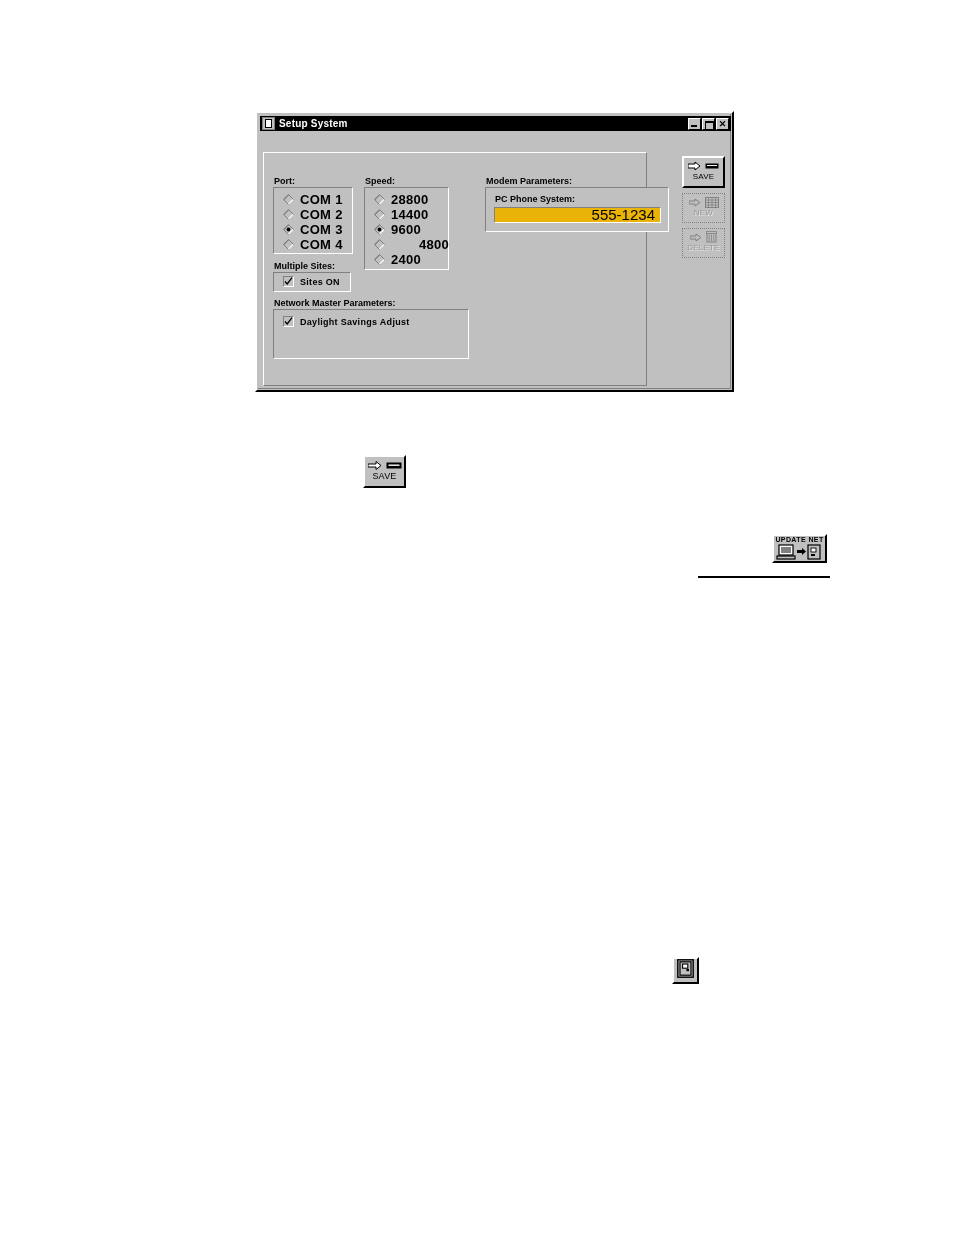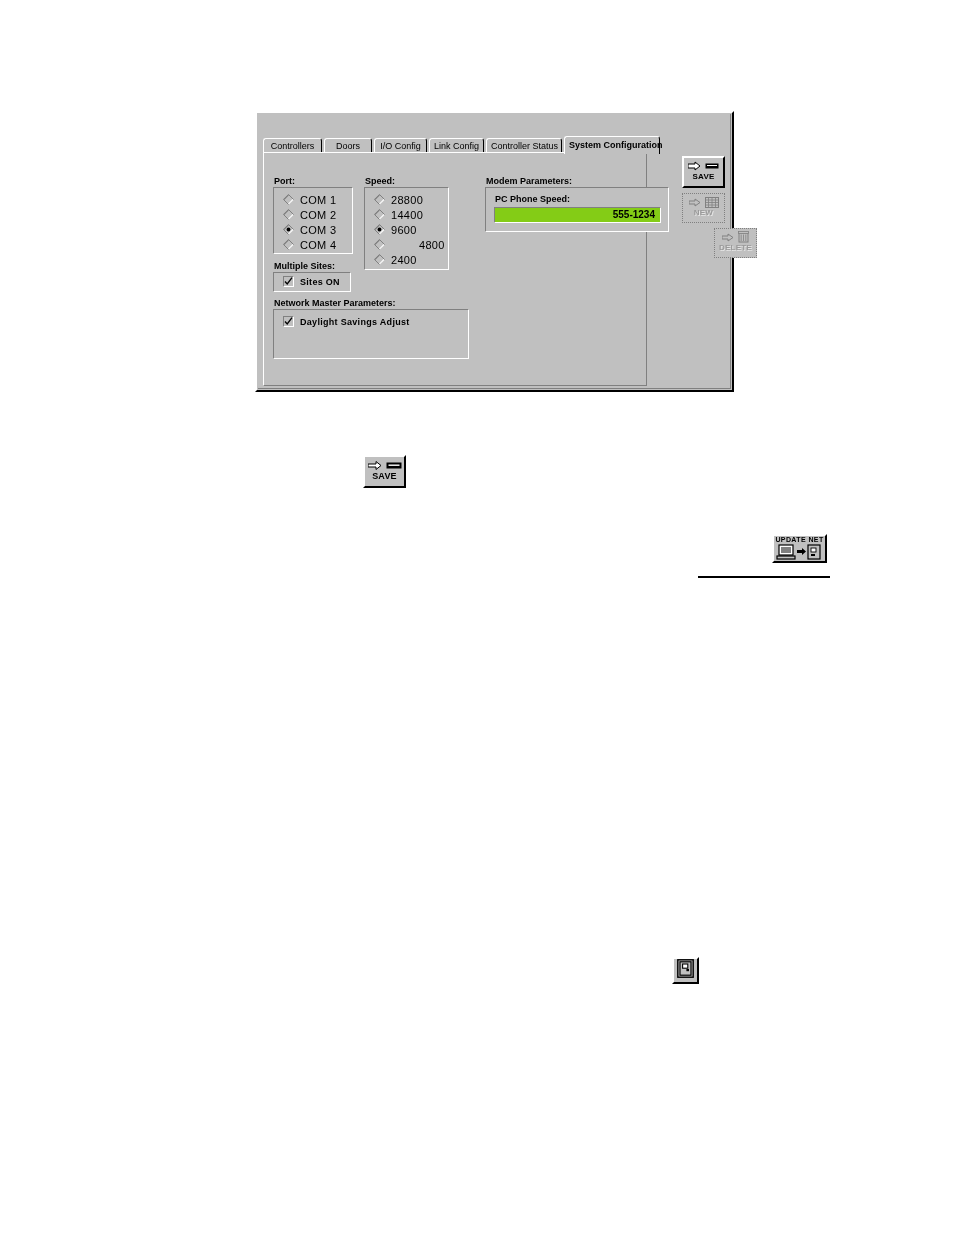--- a/index.html
+++ b/index.html
@@ -199,22 +199,22 @@
     white-space: nowrap;
   }
   .diamond {
     width: 11px; height: 11px;
     position: relative;
     flex: 0 0 auto;
     margin-right: 6px;
   }
   .diamond svg { display:block; }
   .radio-label {
-    font-size: 11px;
-    font-weight: normal;
+    font-size: 13px;
+    font-weight: bold;
     color: #000000;
     letter-spacing: 0.3px;
   }
 
   
   .check-row {
     position: absolute;
     display: flex;
     align-items: center;
     height: 13px;
@@ -236,28 +236,28 @@
   .check-label {
     font-size: 9px;
     font-weight: bold;
     color: #000000;
     letter-spacing: 0.3px;
   }
 
   
   .textfield {
     position: absolute;
-    background: #84cc16;
+    background: #eab308;
     border-top: 1px solid #808080;
     border-left: 1px solid #808080;
     border-right: 1px solid #ffffff;
     border-bottom: 1px solid #ffffff;
     box-sizing: border-box;
-    font-size: 10px;
-    font-weight: bold;
+    font-size: 15px;
+    font-weight: normal;
     color: #000000;
     text-align: right;
     line-height: 14px;
     padding: 0 5px 0 2px;
     overflow: hidden;
   }
   .field-label {
     position: absolute;
     font-size: 9px;
     font-weight: bold;
@@ -287,21 +287,21 @@
   .tool-icon-row {
     display: flex;
     align-items: center;
     justify-content: center;
     gap: 3px;
     margin-top: 2px;
     height: 12px;
   }
   .tool-label {
     font-size: 8px;
-    font-weight: bold;
+    font-weight: normal;
     color: #000000;
     line-height: 9px;
     letter-spacing: 0.2px;
   }
   .tool-label.disabled {
     color: #9a9a9a;
     text-shadow: 1px 1px 0 #e4e4e4;
   }
 
   
@@ -376,29 +376,32 @@
   }
 </style>
 </head>
 <body>
 
 <div id="page">
 
   <div id="dialog">
     <div id="dialog-inner">
 
-
-      <div class="tabstrip">
-        <div class="tab" style="left:0px;width:59px;">Controllers</div>
-        <div class="tab" style="left:61px;width:48px;">Doors</div>
-        <div class="tab" style="left:111px;width:53px;">I/O Config</div>
-        <div class="tab" style="left:166px;width:55px;">Link Config</div>
-        <div class="tab" style="left:223px;width:76px;">Controller Status</div>
-        <div class="tab selected" style="left:301px;width:96px;">System Configuration</div>
+      <div class="titlebar">
+        <div class="title-sysicon"></div>
+        <div class="titlebar-text">Setup System</div>
+        <div class="title-buttons">
+          <div class="title-btn tb-min"></div>
+          <div class="title-btn tb-max"></div>
+          <div class="title-btn">
+            <span class="tb-close-glyph">✕</span>
+          </div>
+        </div>
       </div>
+
 
       <div class="content-panel">
 
         <div class="grp-label" style="left:10px; top:23px;">Port:</div>
         <div class="grp-box" style="left:9px; top:34px; width:80px; height:67px;"></div>
 
         <div class="radio-row" style="left:19px; top:40px;">
           <span class="diamond">
             <svg width="11" height="11" viewBox="0 0 11 11">
               <polygon points="5.5,0.5 10.5,5.5 5.5,10.5 0.5,5.5" fill="#c0c0c0" stroke="#808080" stroke-width="1"></polygon>
@@ -497,21 +500,21 @@
               <polygon points="5.5,0.5 10.5,5.5 5.5,10.5 0.5,5.5" fill="#c0c0c0" stroke="#808080" stroke-width="1"></polygon>
               <polyline points="0.9,5.5 5.5,0.9" fill="none" stroke="#808080" stroke-width="1.2"></polyline>
               <polyline points="5.5,10.1 10.1,5.5" fill="none" stroke="#ffffff" stroke-width="1.2"></polyline>
             </svg>
           </span>
           <span class="radio-label">2400</span>
         </div>
 
         <div class="grp-label" style="left:222px; top:23px;">Modem Parameters:</div>
         <div class="grp-box" style="left:221px; top:34px; width:184px; height:45px;"></div>
-        <div class="field-label" style="left:231px; top:41px;">PC Phone Speed:</div>
+        <div class="field-label" style="left:231px; top:41px;">PC Phone System:</div>
         <div class="textfield" style="left:230px; top:54px; width:167px; height:16px;" title="">555-1234</div>
 
         <div class="grp-label" style="left:10px; top:108px;">Multiple Sites:</div>
         <div class="grp-box" style="left:9px; top:119px; width:78px; height:20px;"></div>
         <div class="check-row" style="left:19px; top:122px;">
           <span class="checkbox">
             <svg width="9" height="9" viewBox="0 0 9 9">
               <polyline points="1,4.5 3.2,7 8,0.6" fill="none" stroke="#000000" stroke-width="1.3"></polyline>
             </svg>
           </span>
@@ -557,21 +560,21 @@
               <line x1="0.5" y1="8" x2="13.5" y2="8"></line>
               <line x1="3.5" y1="0.5" x2="3.5" y2="10.5"></line>
               <line x1="7" y1="0.5" x2="7" y2="10.5"></line>
               <line x1="10.5" y1="0.5" x2="10.5" y2="10.5"></line>
             </g>
           </svg>
         </span>
         <span class="tool-label disabled">NEW</span>
       </div>
 
-      <div class="tool-btn flat" style="left:424px; top:114px; width:43px; height:30px;margin-left:32px;">
+      <div class="tool-btn flat" style="left:424px; top:114px; width:43px; height:30px;">
         <span class="tool-icon-row">
           <svg width="13" height="9" viewBox="0 0 13 9">
             <polygon points="0,3 6,3 6,1 11,4.5 6,8 6,6 0,6" fill="#c0c0c0" stroke="#808080" stroke-width="1"></polygon>
           </svg>
           <svg width="11" height="12" viewBox="0 0 11 12">
             <rect x="1" y="2" width="9" height="9" fill="#c0c0c0" stroke="#808080" stroke-width="1"></rect>
             <rect x="0.5" y="0.5" width="10" height="2" fill="#c0c0c0" stroke="#808080" stroke-width="0.8"></rect>
             <g stroke="#808080" stroke-width="0.8">
               <line x1="3.2" y1="3.5" x2="3.2" y2="10"></line>
               <line x1="5.5" y1="3.5" x2="5.5" y2="10"></line>

